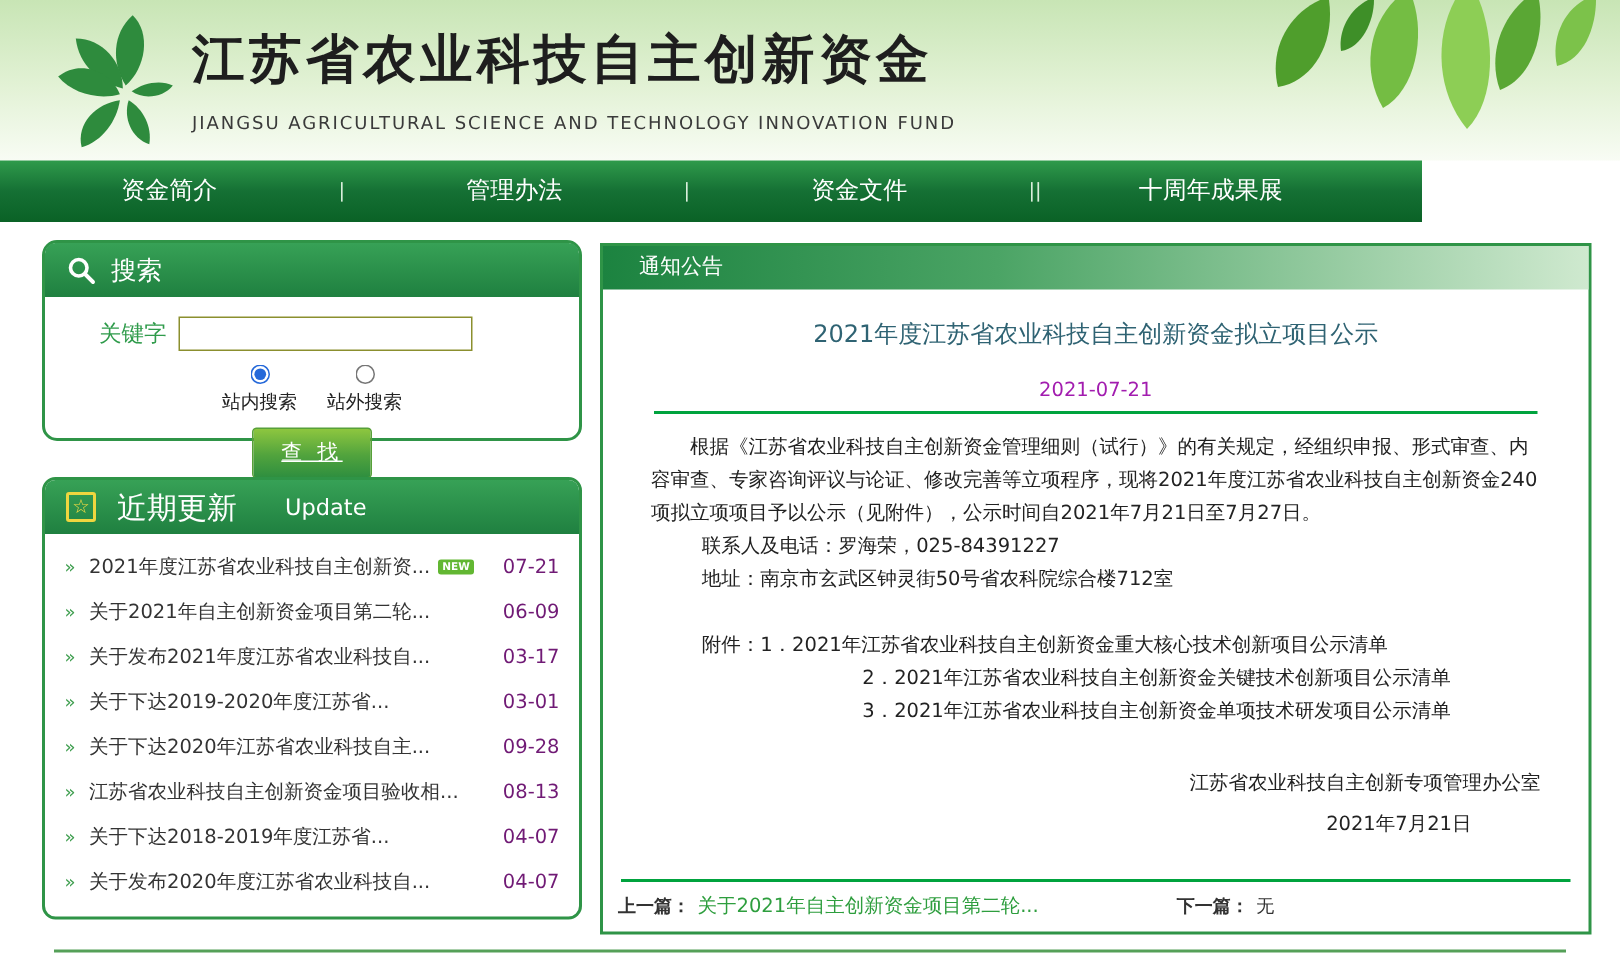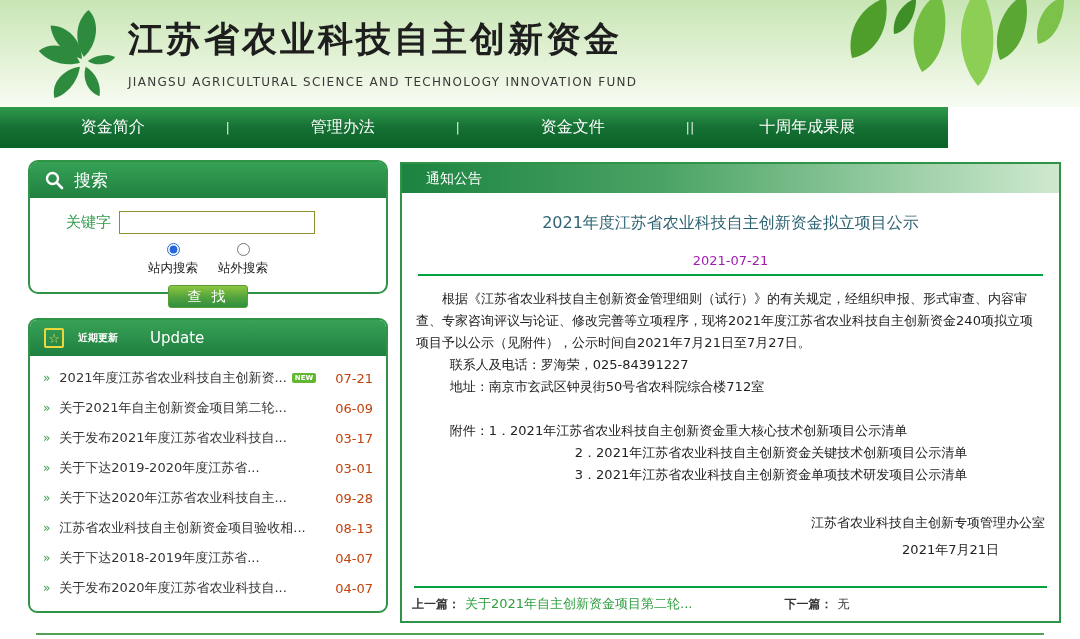--- a/index.html
+++ b/index.html
@@ -46,58 +46,58 @@
   .search-box .green-box-header { font-size:17px; }
   .mag-icon { width:20px; height:20px; display:block; }
   .kw-row { display:flex; align-items:center; margin:13px 0 0 36px; gap:8px; }
   .kw-label { color:#2f9b4b; font-size:15px; }
   .kw-input { width:196px; height:23px; border:1px solid #8b8f2e; outline:none; font-size:13px; padding:0 4px; }
   .radio-row { display:flex; justify-content:center; align-items:center; gap:20px; margin-top:9px; font-size:12.5px; color:#222; }
   .radio-row label { display:flex; align-items:center; gap:4px; cursor:pointer;flex-direction:column; }
   .radio-row input { accent-color:#2468d9; width:13px; height:13px; }
   .btn-row { display:flex; justify-content:center; margin-top:8px; }
   .find-btn {
-    width:80px; height:23px; color:#fff; font-size:14px; letter-spacing:3px;
+    width:80px; height:34px; color:#fff; font-size:14px; letter-spacing:3px;
     background: linear-gradient(180deg,#8dc63f 0%, #51a33d 55%, #2f8f3f 100%);
-    border:1px solid #57a039; border-radius:3px; cursor:pointer;
+    border:1px solid #57a039; border-radius:3px; cursor:pointer;text-decoration:underline;
   }
 
   .update-box {
     position:absolute; left:28px; top:318px; width:360px;
     border:2px solid #2f9447; border-radius:9px; background:#fff; padding-bottom:8px;
   }
   .update-box .green-box-header { font-size:16px; }
   .star-box {
     width:20px; height:20px; border:2px solid #eed63f; border-radius:2px;
     display:flex; align-items:center; justify-content:center;
     color:#f6dc42; font-size:13px; line-height:1;
   }
-  .ub-title { font-weight:bold; font-size:10px; margin-left:4px; }
+  .ub-title { font-weight:normal; font-size:20px; margin-left:4px; }
   .ub-sub { font-size:15px; margin-left:22px; }
   .update-list { list-style:none; margin-top:7px; padding:0 13px; }
   .update-list li { display:flex; align-items:center; height:30px; font-size:13px; color:#333; cursor:pointer; }
   .bullet { color:#3f9e4f; font-size:12px; margin-right:9px; }
   .u-title { white-space:nowrap; overflow:hidden; }
   .u-spacer { flex:1; }
   .new-badge {
     background:#62b732; color:#fff; font-size:7px; font-weight:bold;
     padding:2px 3px 1px; border-radius:2px; margin-left:5px; line-height:1;
   }
-  .u-date { color:#c2410c; }
+  .u-date { color:#701a75; }
 
   
   .notice-panel {
     position:absolute; left:400px; top:162px; width:661px; height:461px;
     border:2px solid #2f9447; background:#fff; display:flex; flex-direction:column;
   }
   .panel-header {
     height:29px; line-height:29px; padding-left:24px; color:#fff; font-size:14px;
     background: linear-gradient(90deg, #1c8340 0%, #4ba465 40%, #cfe9cf 100%);
   }
-  .article { flex:1; padding:0 14px; overflow:hidden; }
+  .article { flex:1; padding:0 32px; overflow:hidden; }
   .a-title { text-align:center; margin-top:20px; font-size:16px; color:#2f6373; font-weight:normal; }
   .a-date { text-align:center; margin-top:19px; font-size:13px; color:#a21caf; }
   .hr-green { border:none; border-top:2px solid #00a33e; margin:6px 2px 0; }
   .article p { font-size:13px; color:#222; line-height:22px; margin:0; }
   .p-indent { text-indent:2em; }
   .p-indent2 { text-indent:2.6em; }
   .p-first { margin-top:12px !important; }
   .attach-block { margin-top:22px; }
   .attach-sub { padding-left:81px;text-align:center; }
   .sig-org { text-align:right; margin-top:26px !important; }

